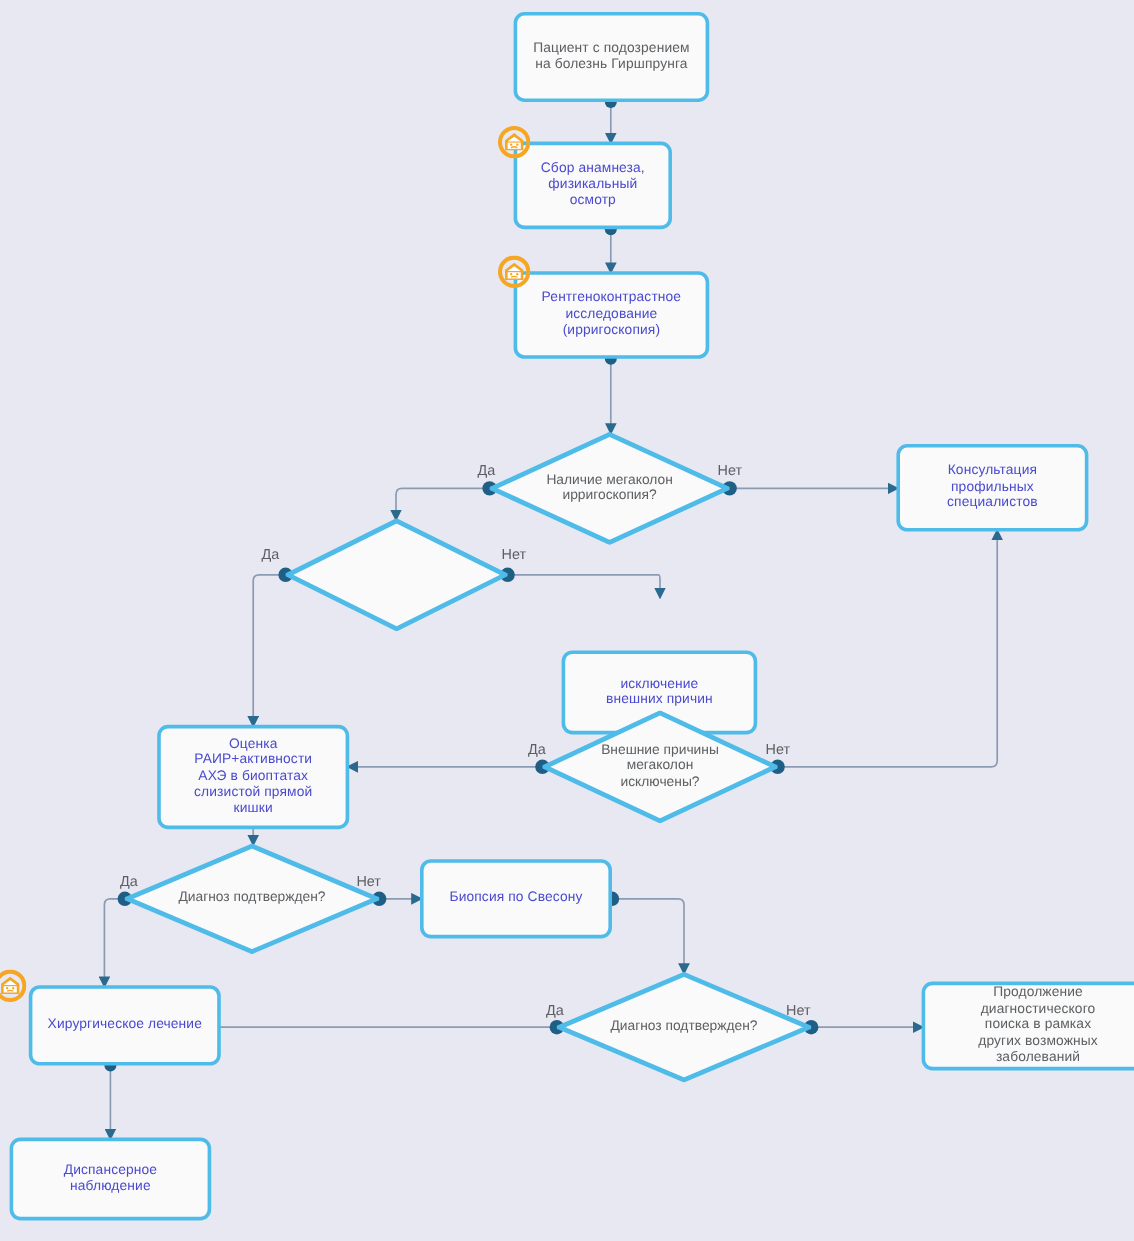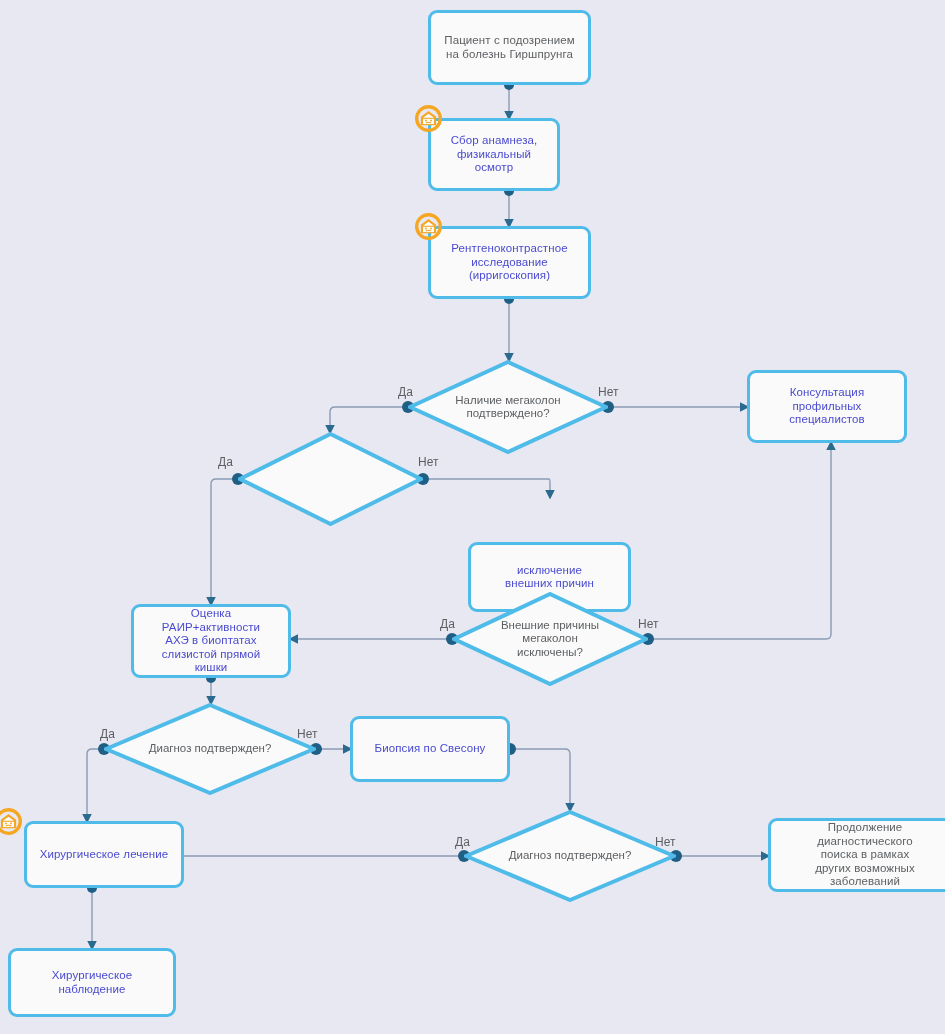--- a/index.html
+++ b/index.html
@@ -176,37 +176,37 @@
       <div class="node box" style="left: 428px; top: 226px; width: 163px; height: 73px;">
         <div class="txt txt-blue">Рентгеноконтрастное
 исследование
 (ирригоскопия)</div>
       </div>
       <div class="node diamond" style="left: 408px; top: 360px; width: 200px; height: 94px;">
         <svg viewBox="0 0 200 94" preserveAspectRatio="none">
           <polygon points="100,2 198,47 100,92 2,47" fill="#fafafa" stroke="#4ebbe8" stroke-width="4"></polygon>
         </svg>
         <div class="txt txt-gray">Наличие мегаколон
-подтверждено?</div>
+ирригоскопия?</div>
       </div>
       <div class="node box" style="left: 747px; top: 370px; width: 160px; height: 73px;">
         <div class="txt txt-blue">Консультация
 профильных
 специалистов</div>
       </div>
       <div class="node diamond" style="left: 238px; top: 432px; width: 185px; height: 94px;">
         <svg viewBox="0 0 185 94" preserveAspectRatio="none">
           <polygon points="92.5,2 183,47 92.5,92 2,47" fill="#fafafa" stroke="#4ebbe8" stroke-width="4"></polygon>
         </svg>
       </div>
       <div class="node box" style="left: 468px; top: 497px; width: 163px; height: 70px; margin-top: 45px;">
         <div class="txt txt-blue">исключение
 внешних причин</div>
       </div>
-      <div class="node box" style="left: 131px; top: 604px; width: 160px; height: 74px;">
+      <div class="node box" style="left: 131px; top: 604px; width: 160px; height: 87px;">
         <div class="txt txt-blue">Оценка
 РАИР+активности
 АХЭ в биоптатах
 слизистой прямой
 кишки</div>
       </div>
       <div class="node diamond" style="left: 452px; top: 592px; width: 196px; height: 94px;">
         <svg viewBox="0 0 196 94" preserveAspectRatio="none">
           <polygon points="98,2 194,47 98,92 2,47" fill="#fafafa" stroke="#4ebbe8" stroke-width="4"></polygon>
         </svg>
@@ -242,21 +242,21 @@
         <div class="txt txt-gray">Диагноз подтвержден?</div>
       </div>
       <div class="node box" style="left: 768px; top: 818px; width: 194px; height: 74px;">
         <div class="txt txt-gray">Продолжение
 диагностического
 поиска в рамках
 других возможных
 заболеваний</div>
       </div>
       <div class="node box" style="left: 8px; top: 948px; width: 168px; height: 69px;">
-        <div class="txt txt-blue">Хирургическое
+        <div class="txt txt-blue">Диспансерное
 наблюдение</div>
       </div>
     </div>
 
   <div id="labels-layer">
       <div class="edge-label" style="left: 398px; top: 385px;">Да</div>
       <div class="edge-label" style="left: 598px; top: 385px;">Нет</div>
       <div class="edge-label" style="left: 218px; top: 455px;">Да</div>
       <div class="edge-label" style="left: 418px; top: 455px;">Нет</div>
       <div class="edge-label" style="left: 440px; top: 617px;">Да</div>

